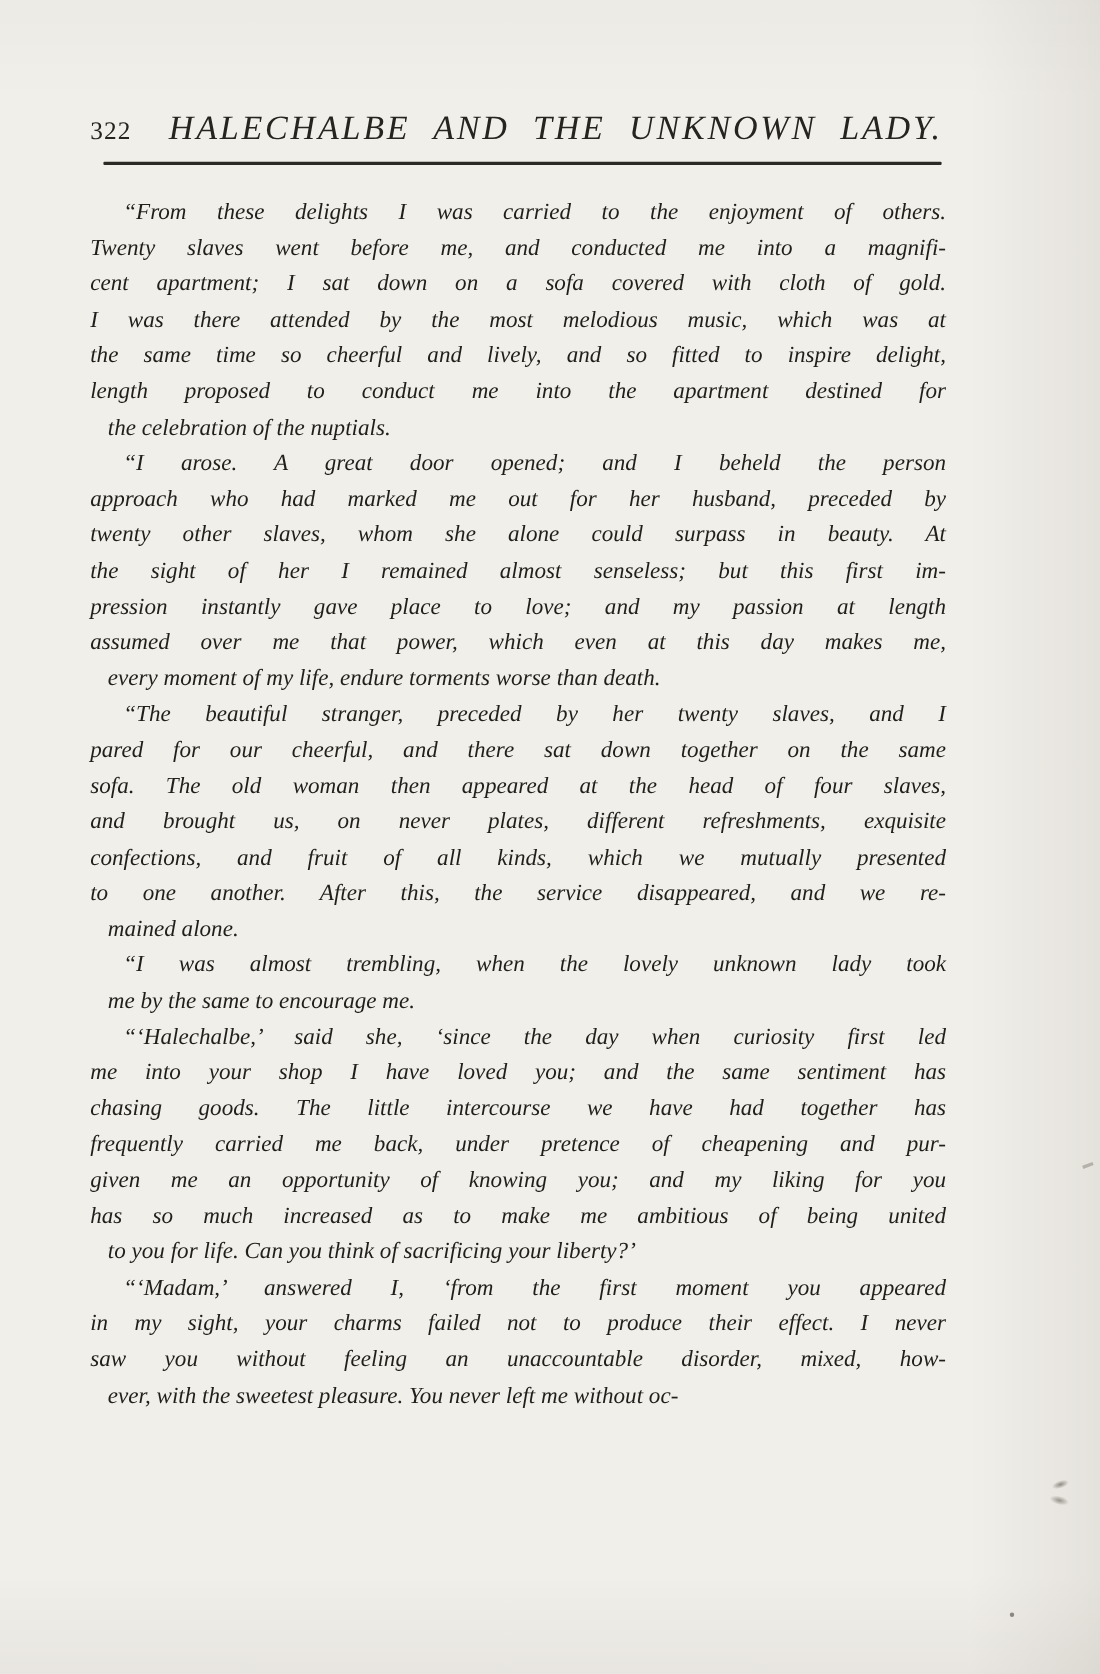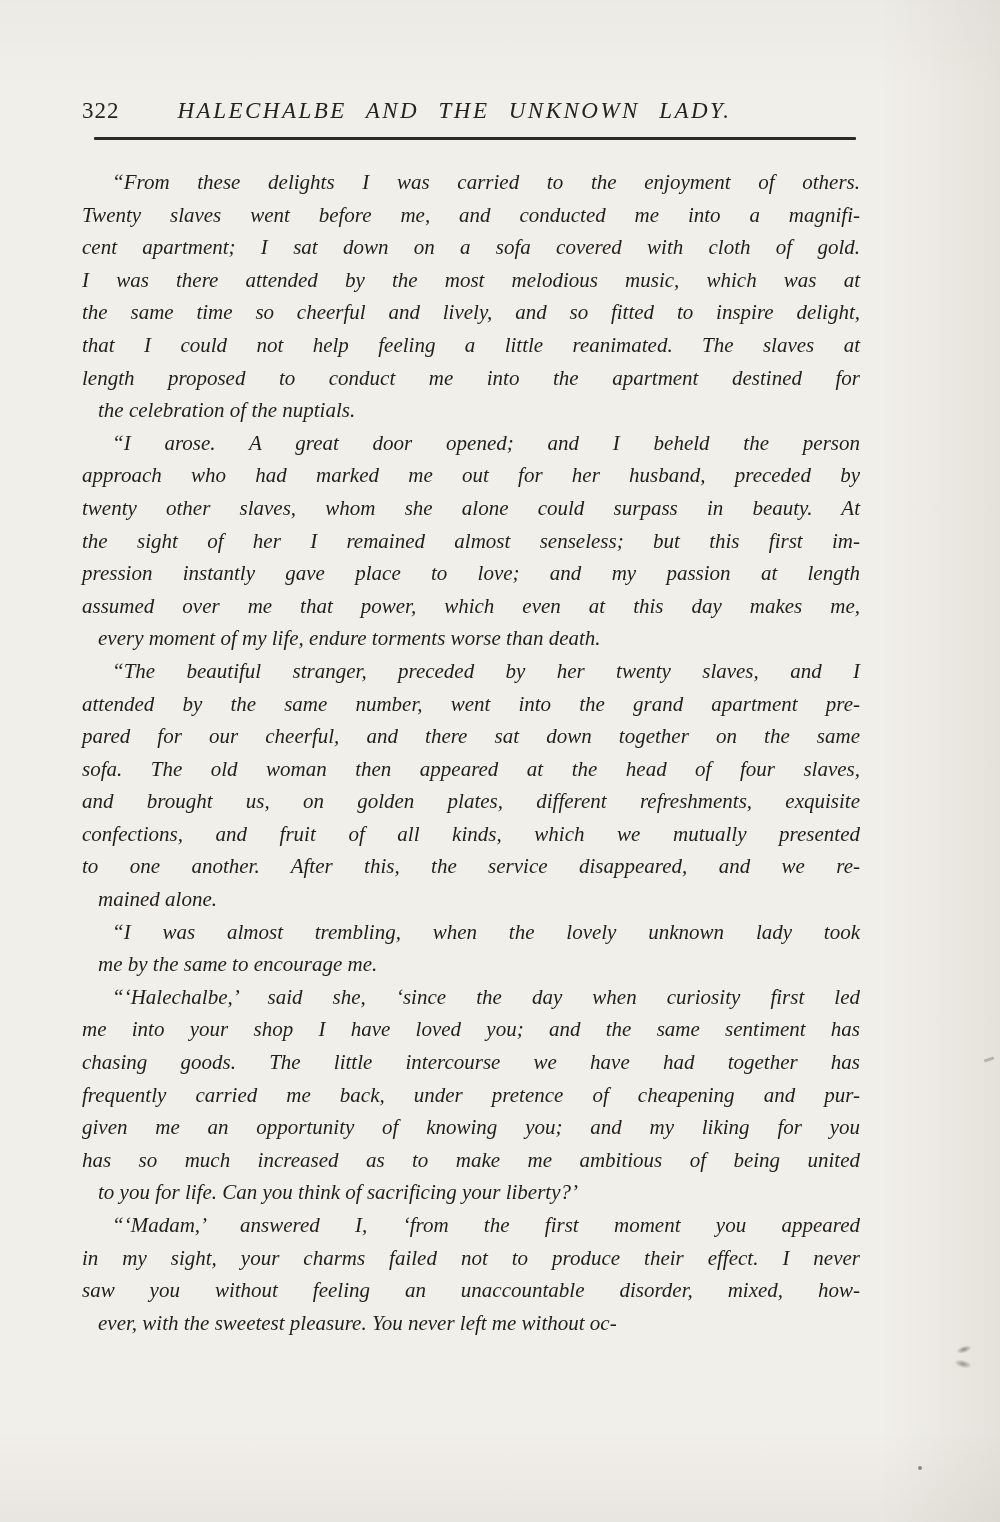--- a/index.html
+++ b/index.html
@@ -29,24 +29,24 @@
     display: flex;
     align-items: baseline;
   }
   .page-number {
     font-size: 23px;
     letter-spacing: 1px;
     color: #26241f;
   }
   .running-title {
     font-style: italic;
-    font-size: 23px;
+    font-size: 31px;
     letter-spacing: 2.5px;
     word-spacing: 11px;
-    margin-left: 58px;
+    margin-left: 34px;
     color: #26241f;
     white-space: nowrap;
   }
   .header-rule {
     margin-top: 13px;
     margin-left: 12px;
     width: 762px;
     height: 3px;
     background: #2c2a26;
     border-radius: 1px;
@@ -124,39 +124,37 @@
     <span class="running-title">HALECHALBE AND THE UNKNOWN LADY.</span>
   </header>
   <div class="header-rule"></div>
   <main class="page-body">
       <div class="paragraph">
         <div class="line first">“From these delights I was carried to the enjoyment of others.</div>
         <div class="line">Twenty slaves went before me, and conducted me into a magnifi-</div>
         <div class="line">cent apartment; I sat down on a sofa covered with cloth of gold.</div>
         <div class="line">I was there attended by the most melodious music, which was at</div>
         <div class="line">the same time so cheerful and lively, and so fitted to inspire delight,</div>
-        <div class="line">that I could not help feeling a little reanimated.  The slaves at</div>
         <div class="line">length proposed to conduct me into the apartment destined for</div>
         <div class="line last wrapok">the celebration of the nuptials.</div>
       </div>
       <div class="paragraph">
         <div class="line first">“I arose.  A great door opened; and I beheld the person</div>
         <div class="line">approach who had marked me out for her husband, preceded by</div>
         <div class="line">twenty other slaves, whom she alone could surpass in beauty.  At</div>
         <div class="line">the sight of her I remained almost senseless; but this first im-</div>
         <div class="line">pression instantly gave place to love; and my passion at length</div>
         <div class="line">assumed over me that power, which even at this day makes me,</div>
         <div class="line last wrapok">every moment of my life, endure torments worse than death.</div>
       </div>
       <div class="paragraph">
         <div class="line first">“The beautiful stranger, preceded by her twenty slaves, and I</div>
-        <div class="line">attended by the same number, went into the grand apartment pre-</div>
         <div class="line">pared for our cheerful, and there sat down together on the same</div>
         <div class="line">sofa.  The old woman then appeared at the head of four slaves,</div>
-        <div class="line">and brought us, on golden plates, different refreshments, exquisite</div>
+        <div class="line">and brought us, on never plates, different refreshments, exquisite</div>
         <div class="line">confections, and fruit of all kinds, which we mutually presented</div>
         <div class="line">to one another.  After this, the service disappeared, and we re-</div>
         <div class="line last wrapok">mained alone.</div>
       </div>
       <div class="paragraph">
         <div class="line first">“I was almost trembling, when the lovely unknown lady took</div>
         <div class="line last wrapok">me by the same to encourage me.</div>
       </div>
       <div class="paragraph">
         <div class="line first">“‘Halechalbe,’ said she, ‘since the day when curiosity first led</div>

